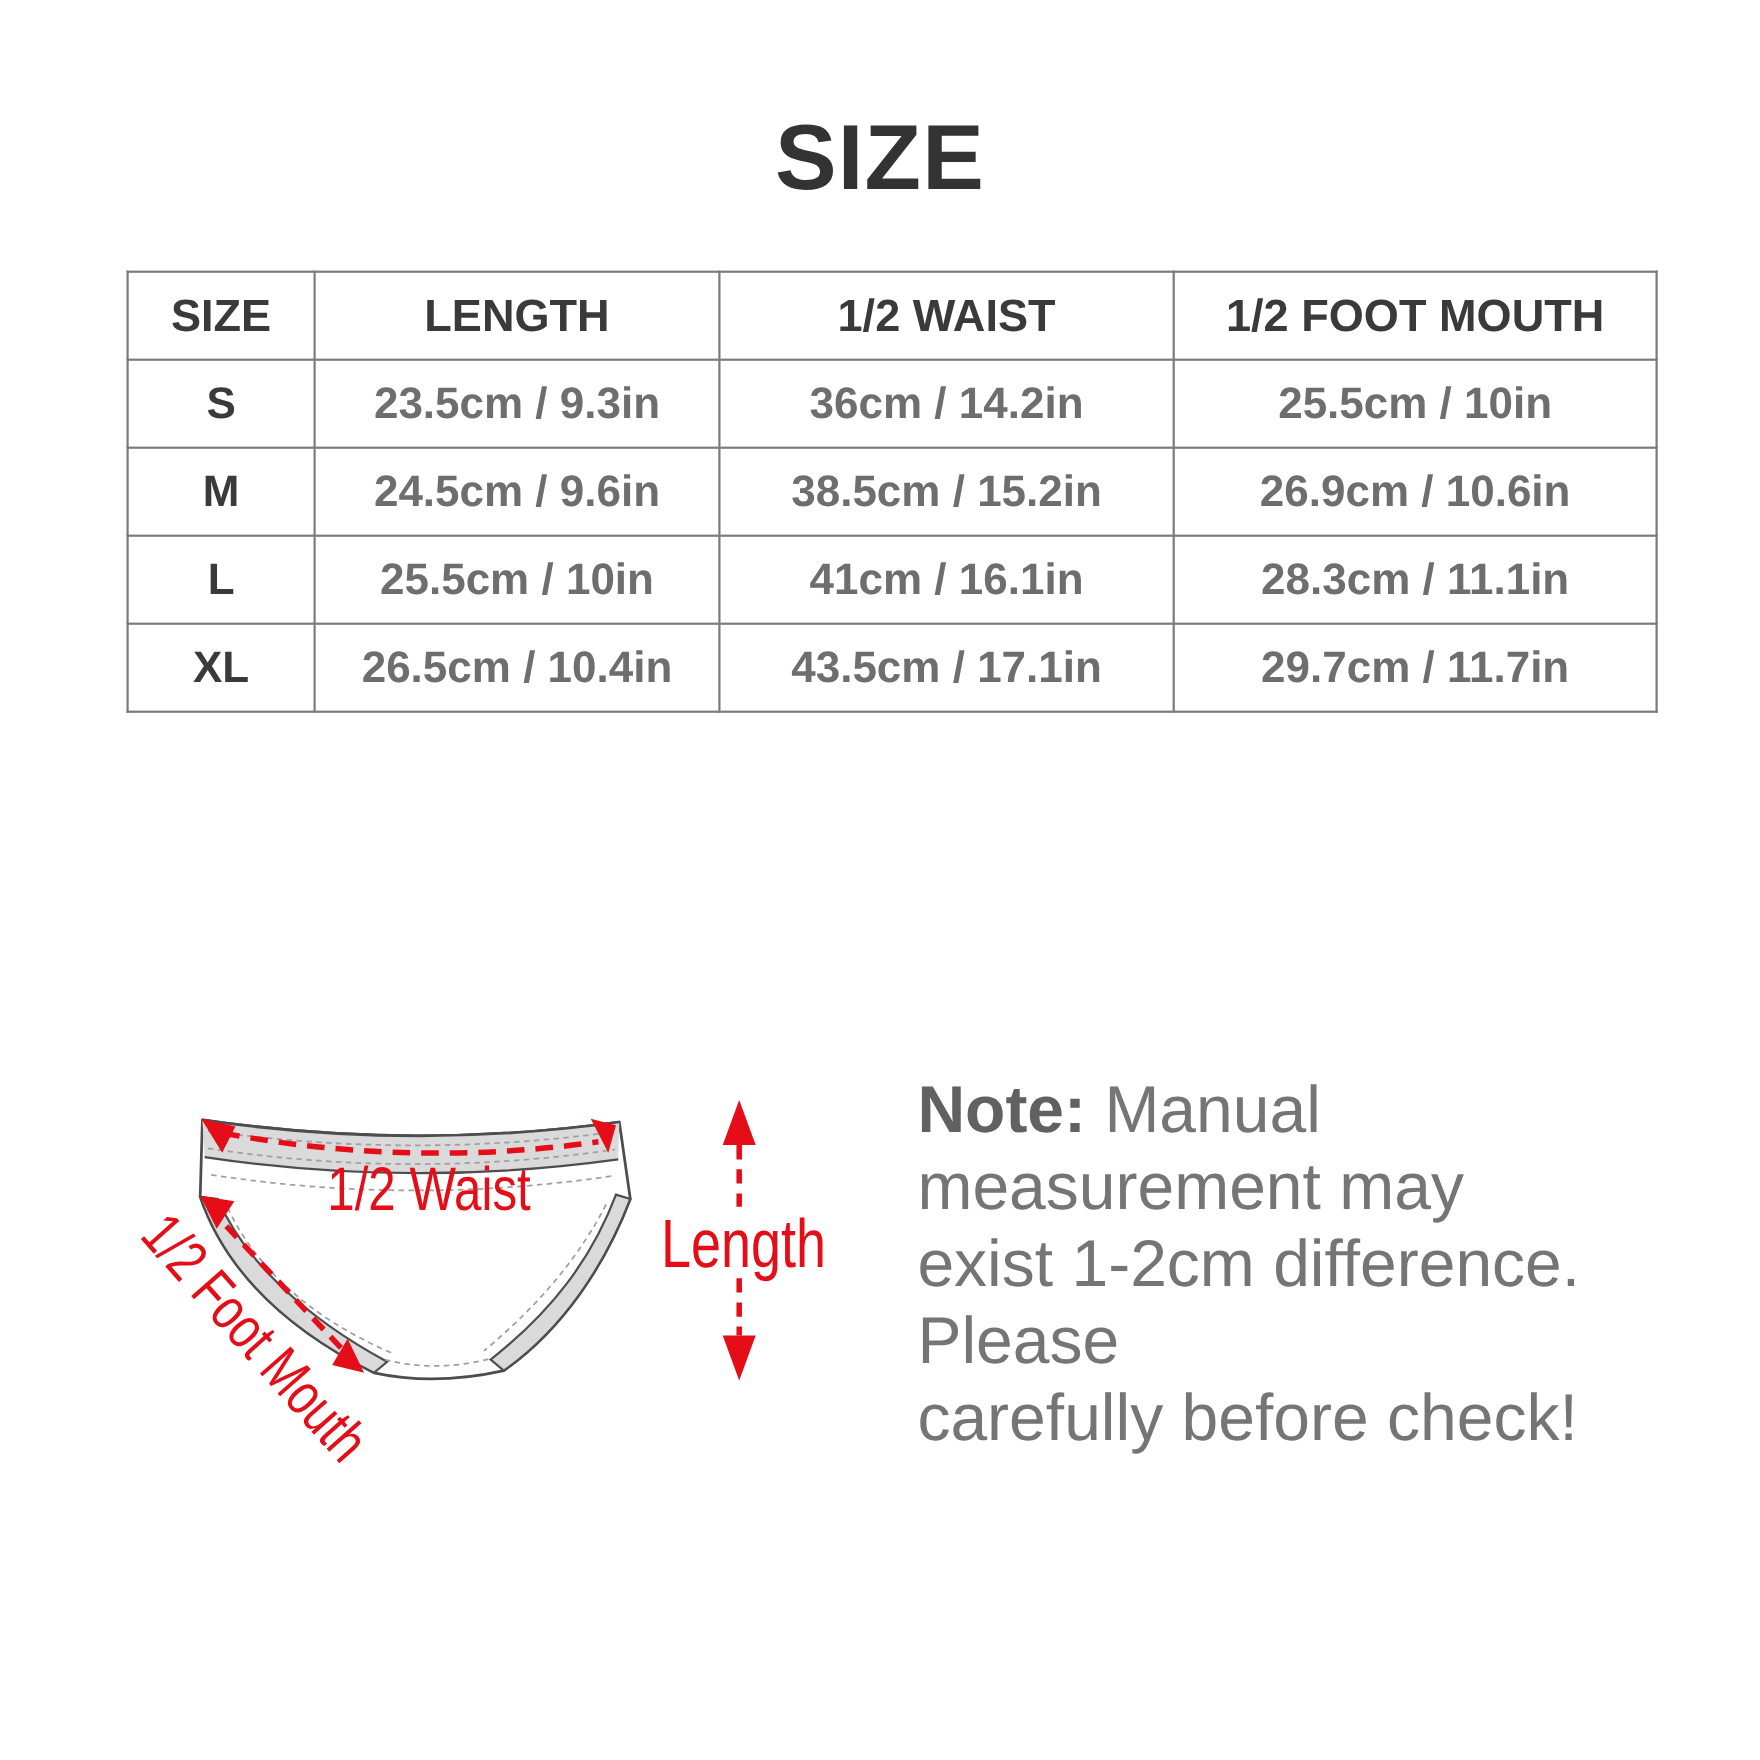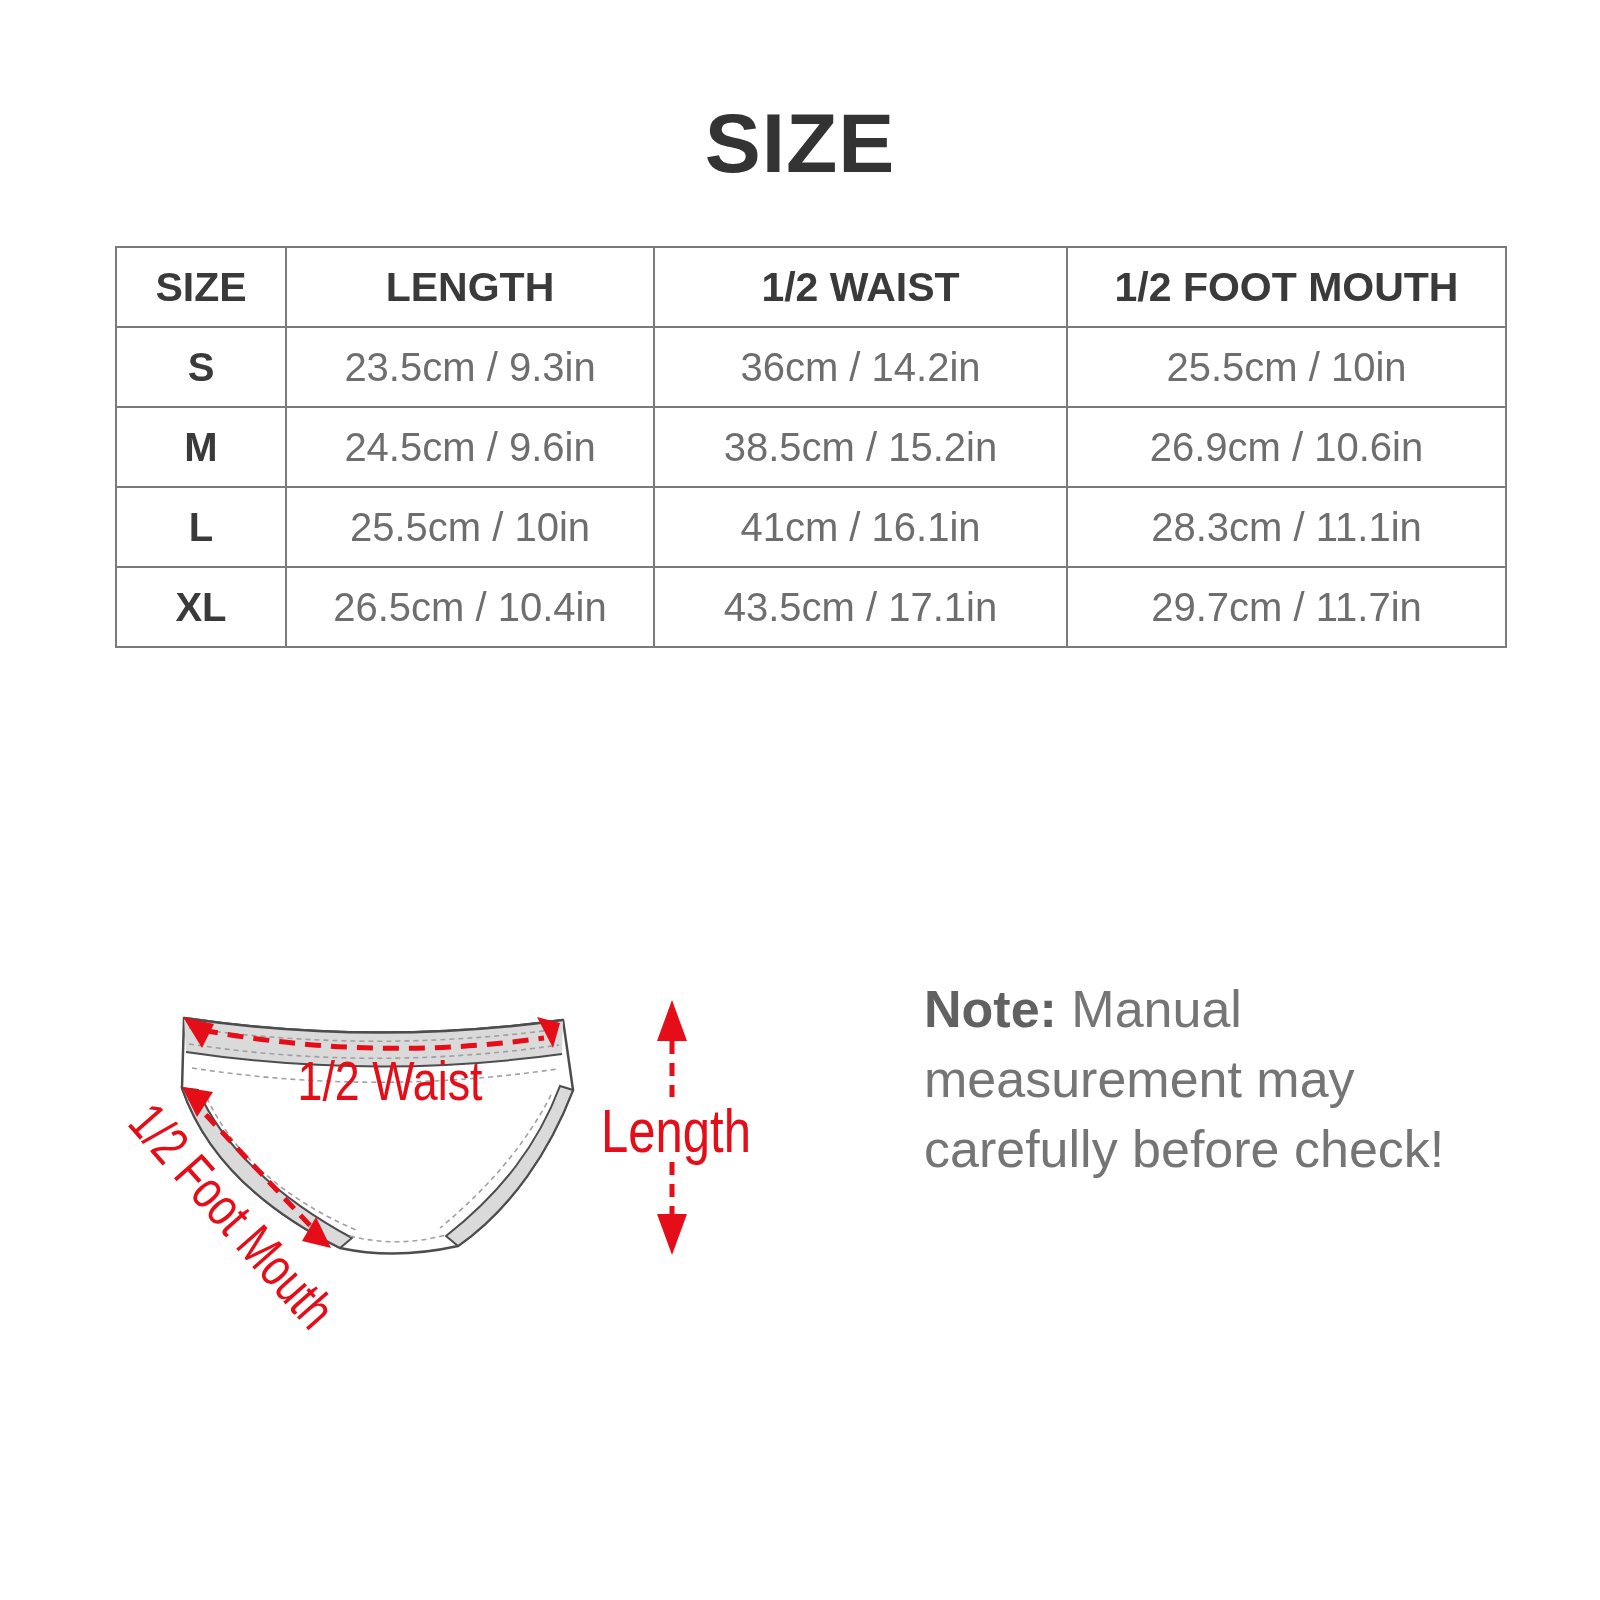--- a/index.html
+++ b/index.html
@@ -14,25 +14,25 @@
   table.size-table{
     position:absolute;left:115px;top:246px;width:1390px;
     border-collapse:collapse;table-layout:fixed;
   }
   table.size-table th,table.size-table td{
     border:2px solid #7b7b7b;height:78px;text-align:center;vertical-align:middle;
     padding:0;overflow:hidden;
   }
   table.size-table thead th{font-size:41px;font-weight:700;color:#3a3a3a;}
   table.size-table tbody th{font-size:40px;font-weight:700;color:#3a3a3a;}
-  table.size-table tbody td{font-size:40px;font-weight:400;color:#6e6e6e;}
+  table.size-table tbody td{font-size:40px;font-weight:700;color:#6e6e6e;}
   .diagram{position:absolute;left:110px;top:940px;width:680px;height:420px;}
   .note{
-    position:absolute;left:924px;top:974px;width:650px;
-    font-size:52px;line-height:70px;color:#757575;
+    position:absolute;left:834px;top:974px;width:650px;
+    font-size:60px;line-height:70px;color:#757575;
   }
   .note-label{font-weight:700;color:#616161;}
 </style>
 </head>
 <body>
 
 <div class="page-title">SIZE</div>
 
 <table class="size-table">
   <colgroup>
@@ -118,14 +118,15 @@
     <polygon points="562,315 547,274 577,274"></polygon>
   </g>
 
   <text x="280" y="160" font-size="56" fill="#e50d17" text-anchor="middle" textLength="185" lengthAdjust="spacingAndGlyphs">1/2 Waist</text>
   <text x="566" y="212" font-size="62" fill="#e50d17" text-anchor="middle" textLength="150" lengthAdjust="spacingAndGlyphs">Length</text>
   <text transform="translate(16,184) rotate(48.5)" font-size="54" fill="#e50d17" textLength="278" lengthAdjust="spacingAndGlyphs">1/2 Foot Mouth</text>
 </svg>
 
 <div class="note">
   <div><span class="note-label">Note:</span> <span>Manual measurement may</span></div>
+  <div>exist 1-2cm difference. Please</div>
   <div>carefully before check!</div>
 </div>
 
 </body></html>

